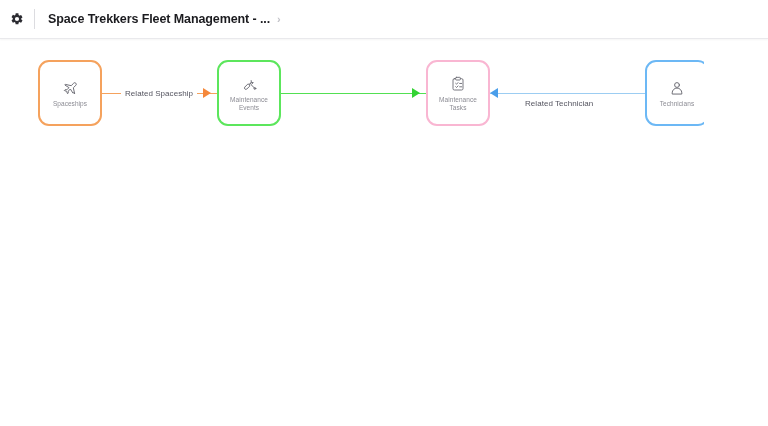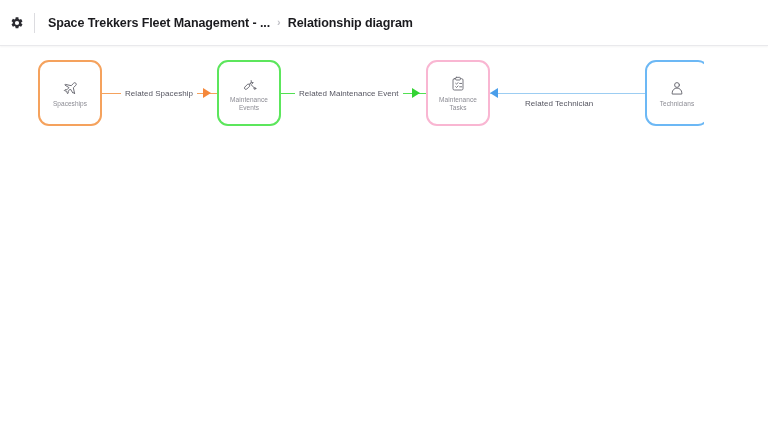--- a/index.html
+++ b/index.html
@@ -13,21 +13,21 @@
     font-family: "Liberation Sans", sans-serif;
     overflow: hidden;
     position: relative;
   }
 
   
   .header {
     position: absolute;
     left: 0; top: 0;
     width: 768px;
-    height: 46px;
+    height: 39px;
     background: #ffffff;
     border-bottom: 1px solid #e9e9ec;
     box-shadow: 0 1px 2px rgba(0,0,0,0.045);
     display: flex;
     align-items: center;
     box-sizing: border-box;
     z-index: 5;
   }
   .gear-btn {
     width: 28px;
@@ -169,35 +169,33 @@
     <svg width="14" height="14" viewBox="0 0 24 24">
       <path fill="#2b2b31" d="M19.14 12.94a7.07 7.07 0 0 0 .06-.94 7.07 7.07 0 0 0-.06-.94l2.03-1.58a.49.49 0 0 0 .12-.62l-1.92-3.32a.49.49 0 0 0-.59-.22l-2.39.96a7.05 7.05 0 0 0-1.62-.94l-.36-2.54A.48.48 0 0 0 13.93 2h-3.84a.48.48 0 0 0-.48.4l-.36 2.54c-.59.24-1.13.56-1.62.94l-2.39-.96a.49.49 0 0 0-.59.22L2.73 8.46a.49.49 0 0 0 .12.62l2.03 1.58c-.04.31-.06.63-.06.94s.02.63.06.94l-2.03 1.58a.49.49 0 0 0-.12.62l1.92 3.32c.12.22.38.3.59.22l2.39-.96c.5.38 1.03.7 1.62.94l.36 2.54c.04.24.24.4.48.4h3.84c.24 0 .44-.16.48-.4l.36-2.54c.59-.24 1.13-.56 1.62-.94l2.39.96c.22.08.47 0 .59-.22l1.92-3.32a.49.49 0 0 0-.12-.62l-2.03-1.58zM12 15.6A3.6 3.6 0 1 1 12 8.4a3.6 3.6 0 0 1 0 7.2z"></path>
     </svg>
   </div>
 
   <div class="hdr-divider"></div>
 
   <div class="breadcrumb">
     <span class="crumb-doc">Space Trekkers Fleet Management - ...</span>
     <span class="crumb-sep">›</span>
-    <span class="crumb-current">Relationship diagram</span>
   </div>
 
 </div>
 
 <div class="canvas">
   <div class="diagram">
 
     <div class="conn-line" style="left:102px; top:58px; width:115px; background:#f5a25d;"></div>
     <div class="arrow arrow-right" style="left:203px; top:53px; border-left-color:#f5883b;"></div>
     <div class="conn-label" style="left:121px; top:58px;">Related Spaceship</div>
 
     <div class="conn-line" style="left:281px; top:58px; width:145px; background:#52e052;"></div>
     <div class="arrow arrow-right" style="left:412px; top:53px; border-left-color:#34d334;"></div>
-    <div class="conn-label" style="left:295px; top:58px;">Related Maintenance Event</div>
 
     <div class="conn-line" style="left:490px; top:58px; width:155px; background:#9ccdf2;"></div>
     <div class="arrow arrow-left" style="left:490px; top:53px; border-right-color:#4a9eea;"></div>
     <div class="conn-label" style="left:521px; top:68px;">Related Technician</div>
 
     <div class="node" style="left:38px; top:25px; border-color:#f5a25d;">
       <div class="node-icon">
         <svg width="17" height="17" viewBox="0 0 24 24" fill="none" stroke="#6e6e76" stroke-width="1.4" stroke-linecap="round" stroke-linejoin="round">
           <path d="M17.8 19.2 16 11l3.5-3.5a2.1 2.1 0 0 0 0-3 2.1 2.1 0 0 0-3 0L13 8 4.8 6.2a.6.6 0 0 0-.6 1l5.7 3.6-3 3H4.2l-1 1 3.3 1.3L7.8 19.4l1-1v-2.7l3-3 3.6 5.7a.6.6 0 0 0 1-.2z"></path>
         </svg>

